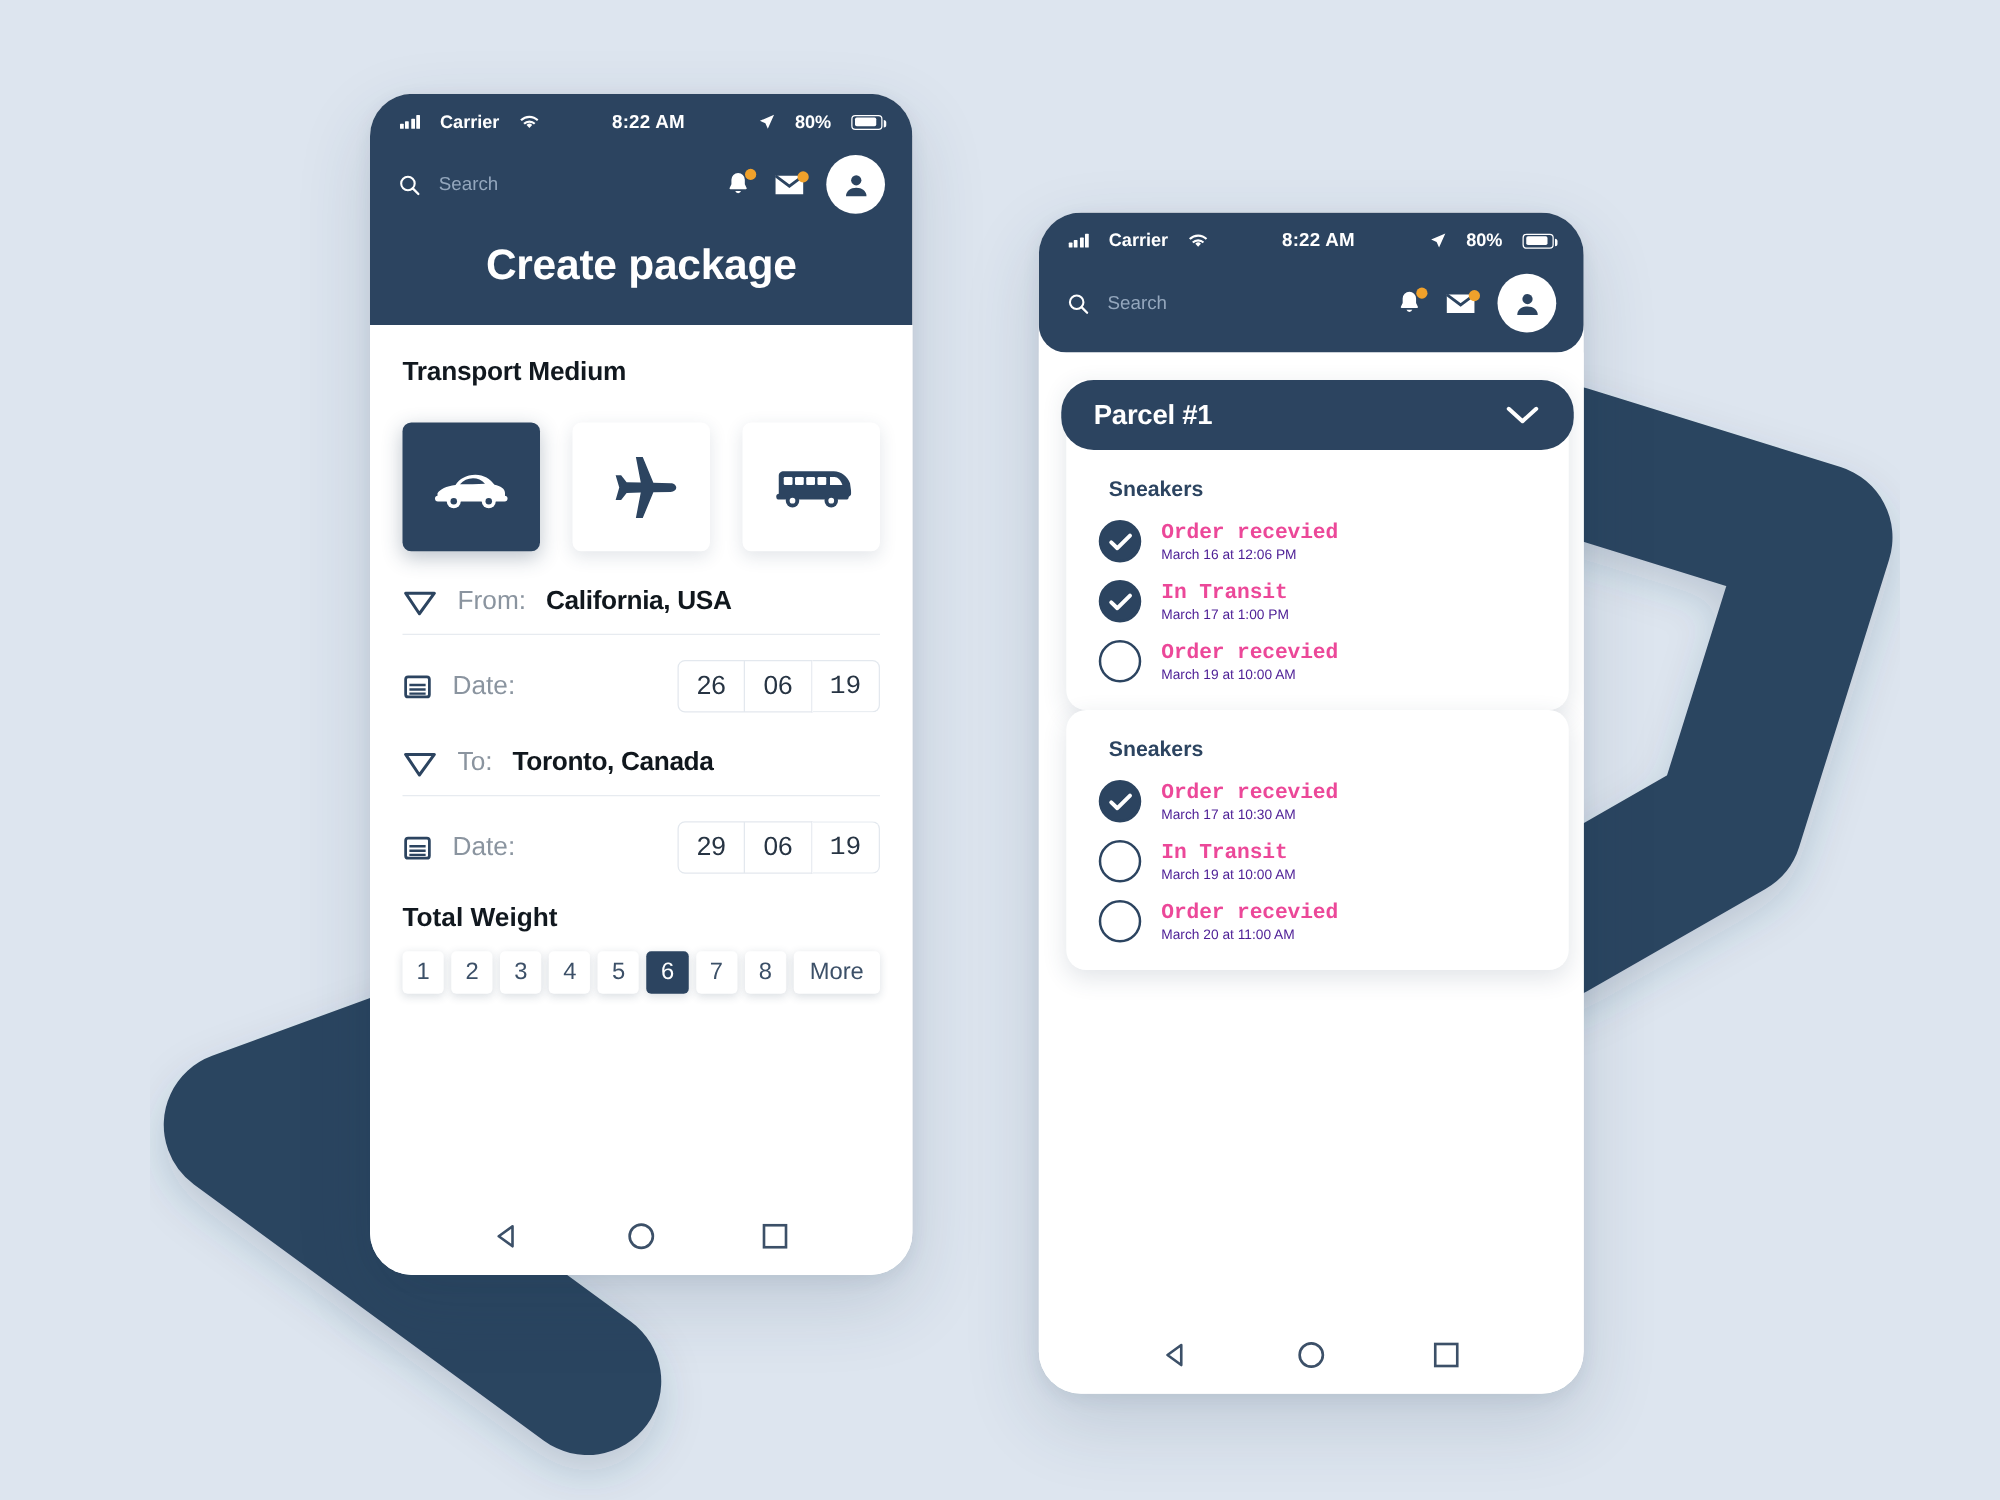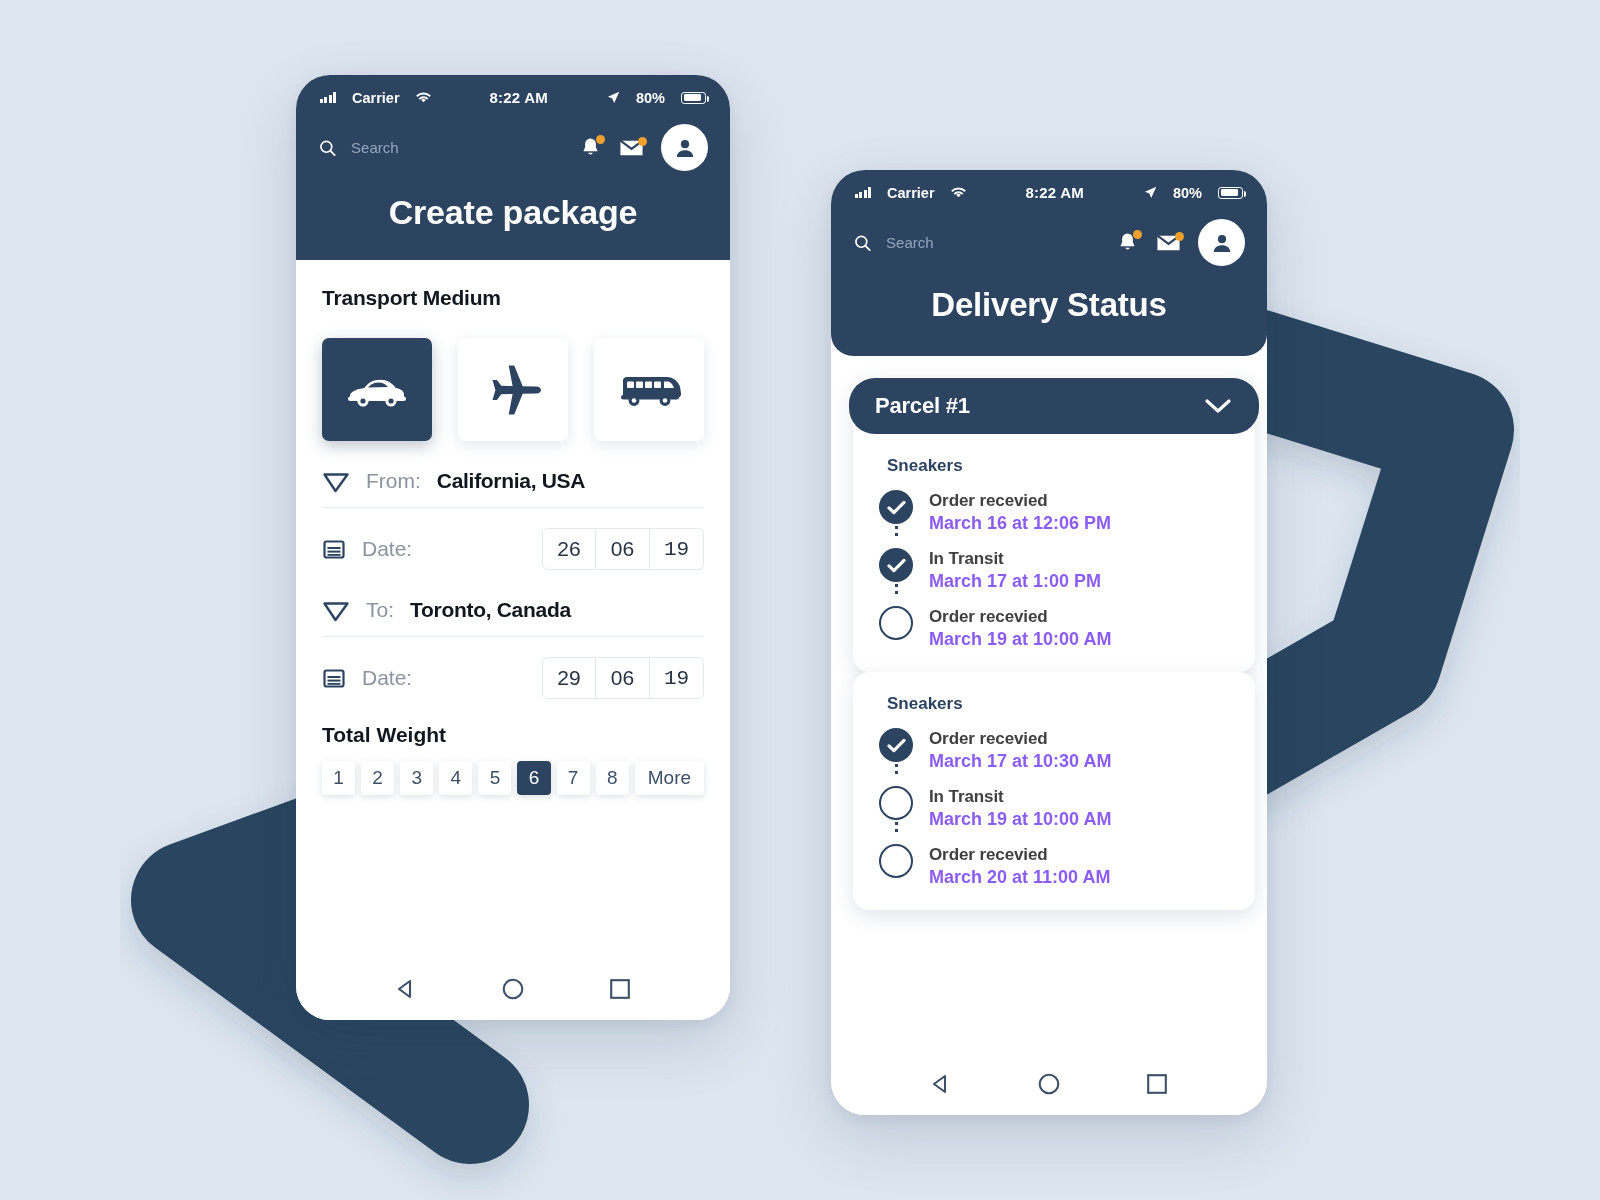--- a/index.html
+++ b/index.html
@@ -160,22 +160,22 @@
     display:flex; align-items:center; justify-content:center;
     background:#ffffff; border:2.6px solid #2c4460; box-sizing:border-box;
   }
   .tl-circle.done { background:#2c4460; border-color:#2c4460; }
   .tl-connector {
     position:absolute; left:16px; top:36px; bottom:-2px; width:0;
     border-left:3px dotted #2c4460;
   }
   .tl-step:last-child .tl-connector { display:none; }
   .tl-text { padding-top:1px; }
-  .tl-title { font-size:17px; font-weight:700; color:#404040; letter-spacing:-.1px; }
-  .tl-sub { font-size:18px; color:#8b5cf6; margin-top:2px;font-weight:bold; }
+  .tl-title { font-size:17px; font-weight:700; color:#ec4899; letter-spacing:-.1px;font-family:Liberation Mono, monospace; }
+  .tl-sub { font-size:11px; color:#4c1d95; margin-top:2px; }
 
   
   .navbar {
     flex:0 0 auto; height:62px; background:#ffffff;
     display:flex; align-items:center; justify-content:space-around;
     padding:0 56px;
   }
   .nav-btn { cursor:pointer; line-height:0; }
 </style>
 </head>
@@ -435,21 +435,20 @@
           </span>
           <span class="avatar">
             <svg width="24" height="24" viewBox="0 0 24 24">
               <circle cx="12" cy="8.2" r="4.1" fill="#2c4460"></circle>
               <path d="M3.8 21c0-4.3 3.7-6.8 8.2-6.8s8.2 2.5 8.2 6.8Z" fill="#2c4460"></path>
             </svg>
           </span>
         </div>
       </div>
 
-      <div class="page-title">Delivery Status</div>
     </div>
 
     <div class="body-b">
 
       <div class="parcel-card">
         <div class="parcel-head">
           <h3>Parcel #1</h3>
           <svg width="30" height="20" viewBox="0 0 30 20">
             <path d="M4 5 15 15 26 5" fill="none" stroke="#fff" stroke-width="3.2" stroke-linecap="round" stroke-linejoin="round"></path>
           </svg>

